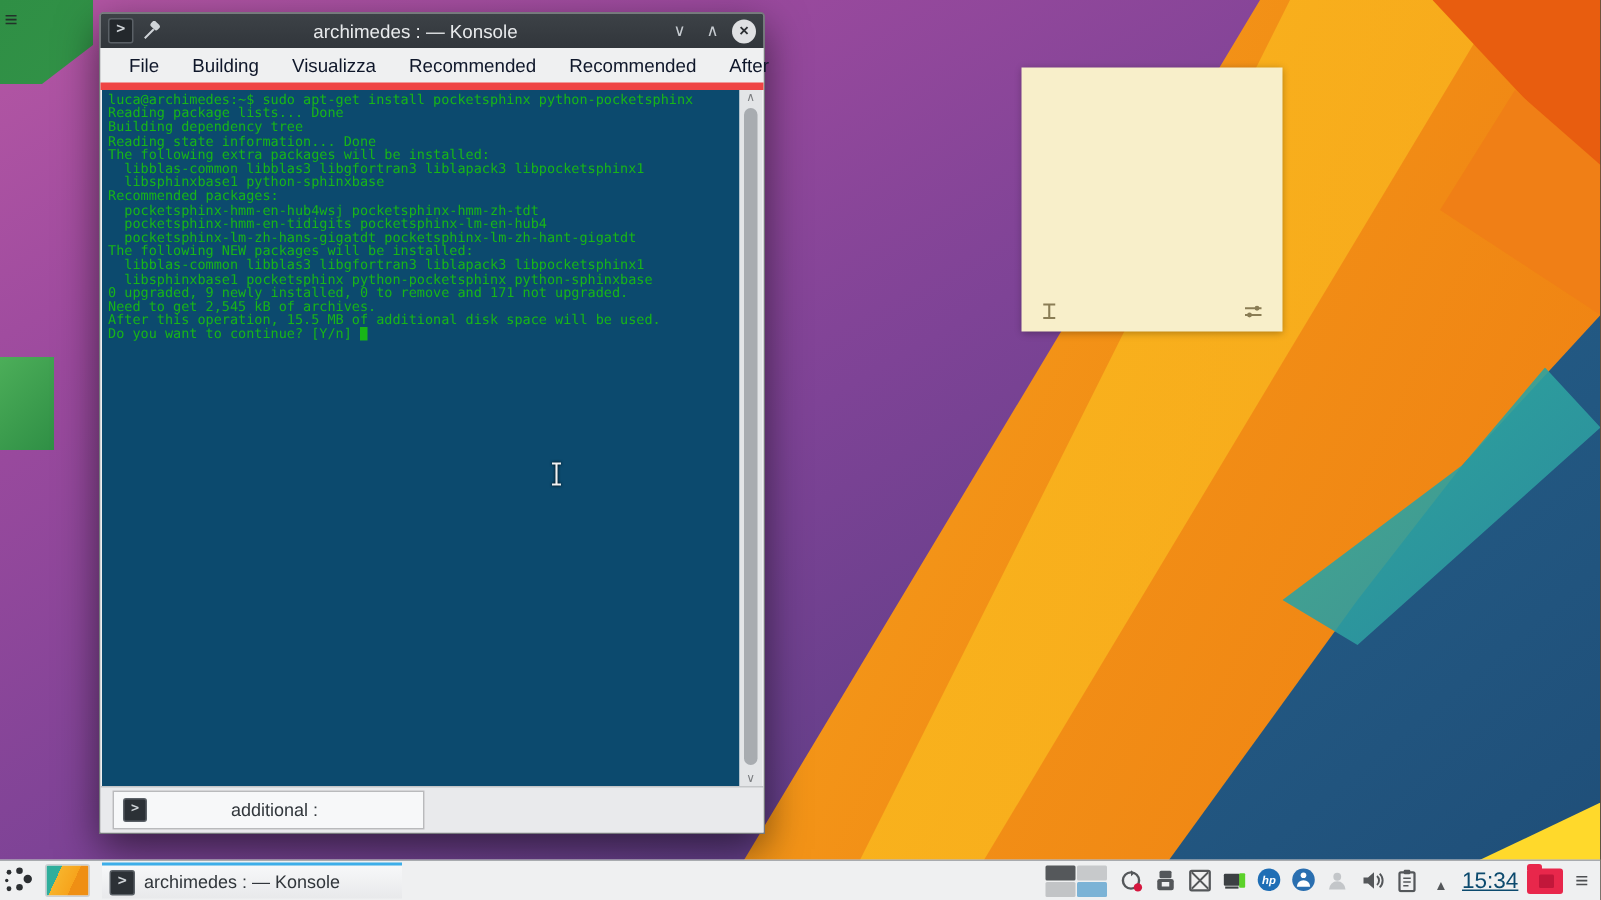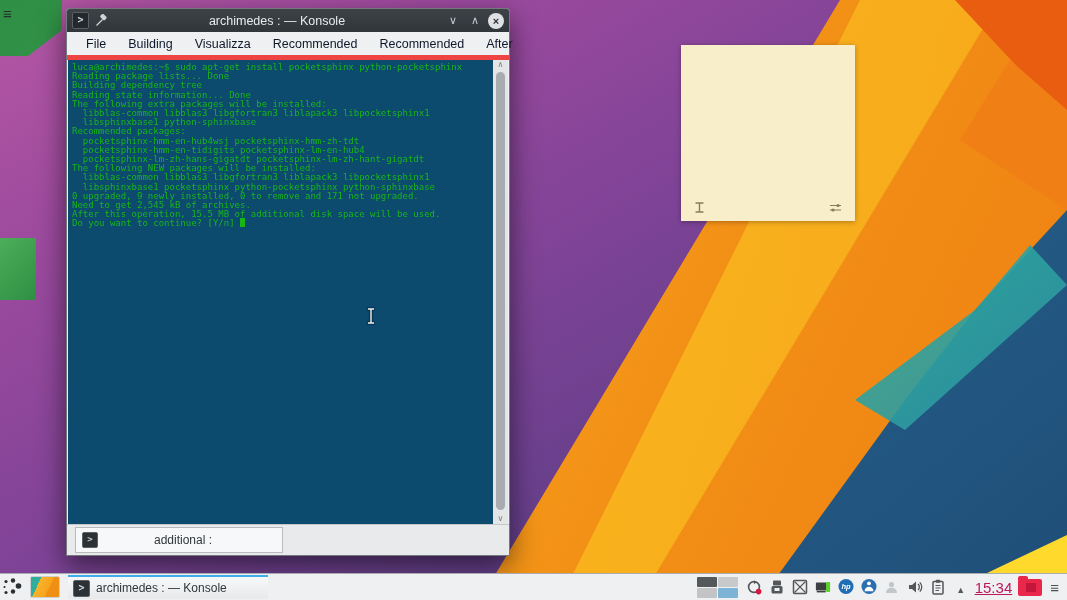--- a/index.html
+++ b/index.html
@@ -82,21 +82,21 @@
         font-size:12px;color:#31363b;cursor:pointer;}
   .taskicon{width:15px;height:15px;background:#2c3136;border:1px solid #5a6066;border-radius:2px;
            color:#cfd4d8;font:bold 10px/13px "DejaVu Sans Mono",monospace;text-align:center;}
   .pager{margin-left:auto;display:grid;grid-template-columns:20px 20px;grid-template-rows:10px 10px;
          gap:1px;margin-right:8px;cursor:pointer;}
   .pager div{border-radius:1px;}
   .pg1{background:#55585b;} .pg2{background:#c7c9cb;} .pg3{background:#c2c4c6;} .pg4{background:#7cb3d6;}
   .tray{display:flex;align-items:center;gap:7px;}
   .tray .ticon{width:16px;height:16px;display:flex;align-items:flex-end;justify-content:center;cursor:pointer;}
   .tray-expand{color:#54575a;font-size:9px;cursor:pointer;}
-  .clock{font-size:15px;color:#be185d;margin:0 6px 0 6px;cursor:pointer;text-decoration:underline;}
+  .clock{font-size:15px;color:#0c4a6e;margin:0 6px 0 6px;cursor:pointer;text-decoration:underline;}
   .redfolder{position:relative;width:24px;height:17px;margin-right:6px;cursor:pointer;}
   .redfolder .back{position:absolute;inset:0;background:#e8274b;border-radius:2px;}
   .redfolder .tabx{position:absolute;left:0;top:-3px;width:10px;height:4px;background:#e8274b;border-radius:2px 2px 0 0;}
   .redfolder .inner{position:absolute;left:8px;top:4px;width:10px;height:9px;background:#c2173a;border-radius:1px;}
   .panel-hamburger{color:#4d4f52;font-size:15px;margin:0 8px 0 2px;cursor:pointer;}
 </style>
 </head>
 <body>
 
 <div class="screen">

